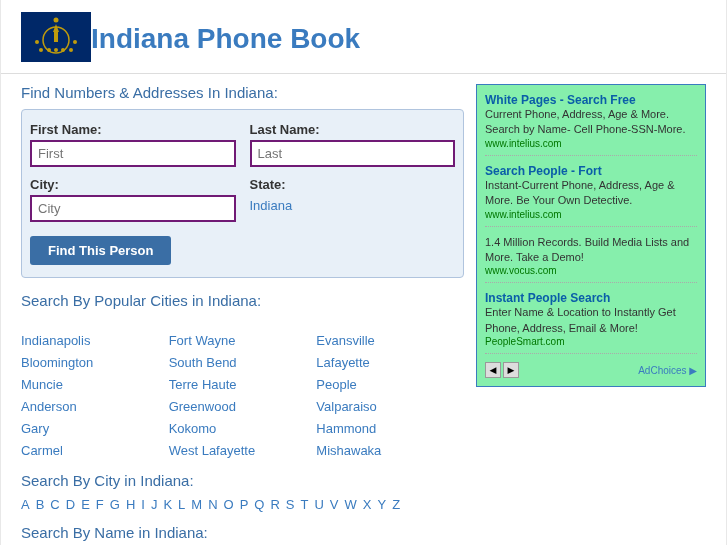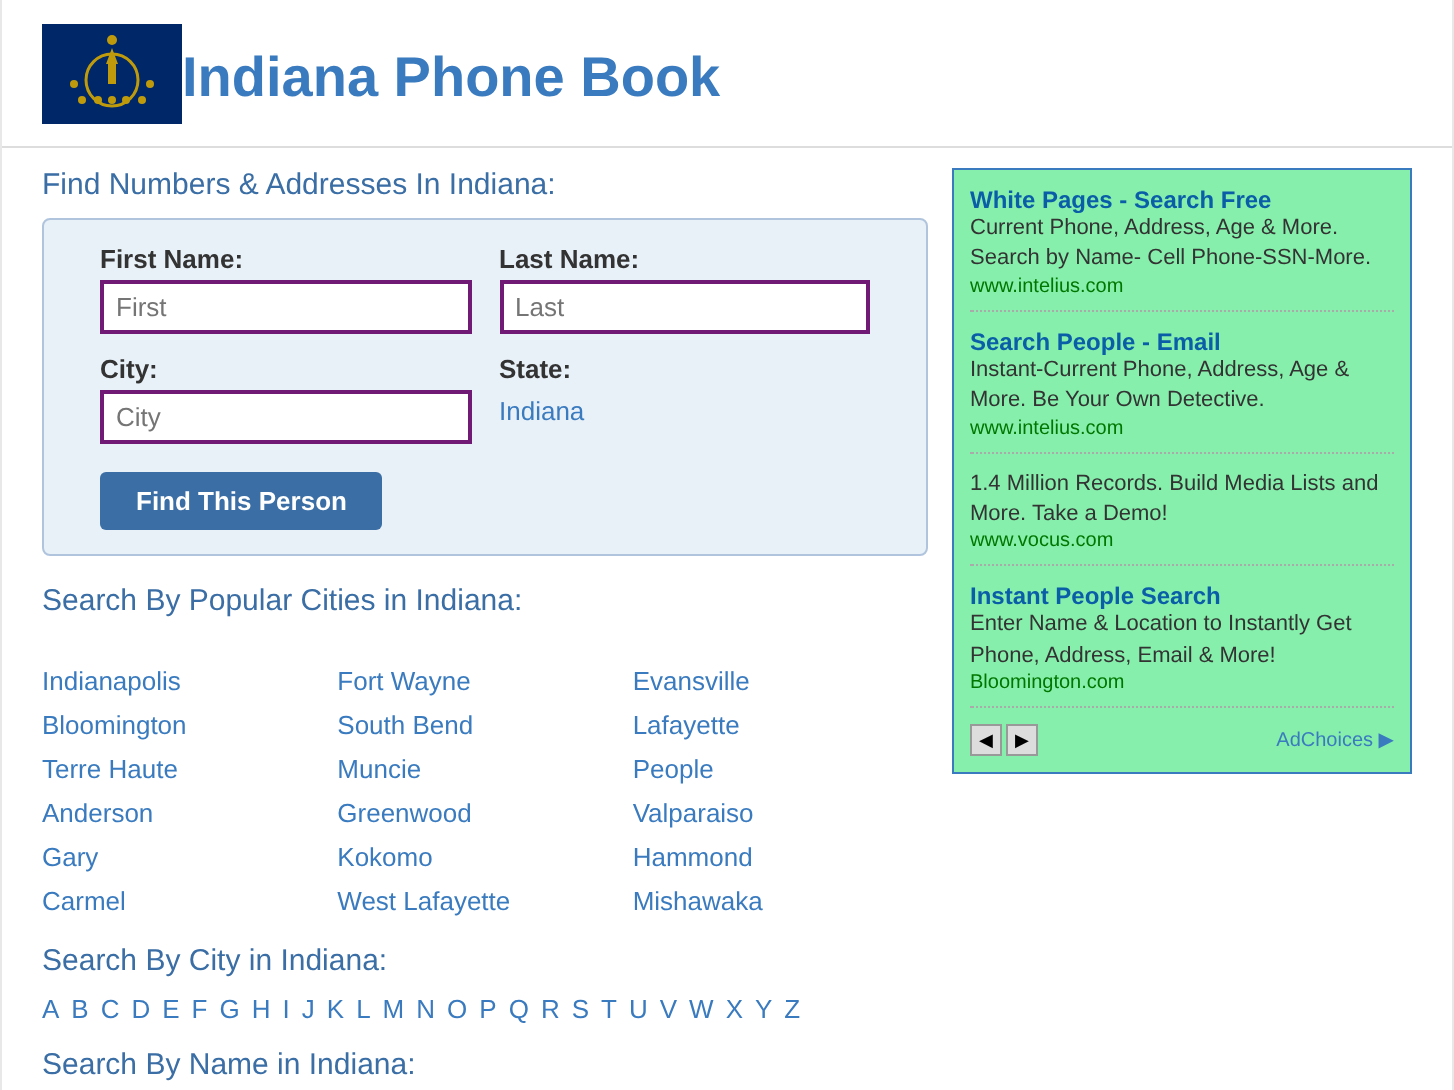--- a/index.html
+++ b/index.html
@@ -45,21 +45,21 @@
     .section-heading {
       color: #3a6ea5;
       font-size: 15px;
       font-weight: normal;
       margin-bottom: 8px;
     }
     .search-box {
       border: 1px solid #b0c4de;
       background: #e8f0f8;
       border-radius: 4px;
-      padding: 12px 28px;
+      padding: 12px 8px;
     }
     .form-row {
       display: flex;
       gap: 14px;
       margin-bottom: 10px;
     }
     .form-group {
       flex: 1;
     }
     .form-label {
@@ -255,22 +255,22 @@
 
       <div class="cities-section">
         <div class="section-heading">Search By Popular Cities in Indiana:</div>
         <div class="cities-grid" id="cities-grid">
             <a href="#" class="city-link">Indianapolis</a>
             <a href="#" class="city-link">Fort Wayne</a>
             <a href="#" class="city-link">Evansville</a>
             <a href="#" class="city-link">Bloomington</a>
             <a href="#" class="city-link">South Bend</a>
             <a href="#" class="city-link">Lafayette</a>
+            <a href="#" class="city-link">Muncie</a>
             <a href="#" class="city-link">Terre Haute</a>
-            <a href="#" class="city-link">Muncie</a>
             <a href="#" class="city-link">People</a>
             <a href="#" class="city-link">Anderson</a>
             <a href="#" class="city-link">Greenwood</a>
             <a href="#" class="city-link">Valparaiso</a>
             <a href="#" class="city-link">Gary</a>
             <a href="#" class="city-link">Kokomo</a>
             <a href="#" class="city-link">Hammond</a>
             <a href="#" class="city-link">Carmel</a>
             <a href="#" class="city-link">West Lafayette</a>
             <a href="#" class="city-link">Mishawaka</a>
@@ -340,32 +340,32 @@
     </div>
 
     <div class="right-panel">
       <div class="ad-box" id="ad-box">
           <div class="ad-entry">
       <a href="#" class="ad-title">White Pages - Search Free</a>
       <span class="ad-desc">Current Phone, Address, Age &amp; More. Search by Name- Cell Phone-SSN-More.</span>
       <span class="ad-url">www.intelius.com</span>
     </div>
           <div class="ad-entry">
-      <a href="#" class="ad-title">Search People - Email</a>
+      <a href="#" class="ad-title">Search People - Fort</a>
       <span class="ad-desc">Instant-Current Phone, Address, Age &amp; More. Be Your Own Detective.</span>
       <span class="ad-url">www.intelius.com</span>
     </div>
           <div class="ad-entry">
       <span class="ad-desc">1.4 Million Records. Build Media Lists and More. Take a Demo!</span>
       <span class="ad-url">www.vocus.com</span>
     </div>
           <div class="ad-entry">
       <a href="#" class="ad-title">Instant People Search</a>
       <span class="ad-desc">Enter Name &amp; Location to Instantly Get Phone, Address, Email &amp; More!</span>
-      <span class="ad-url">Bloomington.com</span>
+      <span class="ad-url">PeopleSmart.com</span>
     </div>
           <div class="ad-footer">
     <div class="ad-nav">
       <div class="ad-nav-btn">◀</div>
       <div class="ad-nav-btn">▶</div>
     </div>
     <span class="ad-choices">AdChoices ▶</span>
   </div>
         </div>
     </div>

